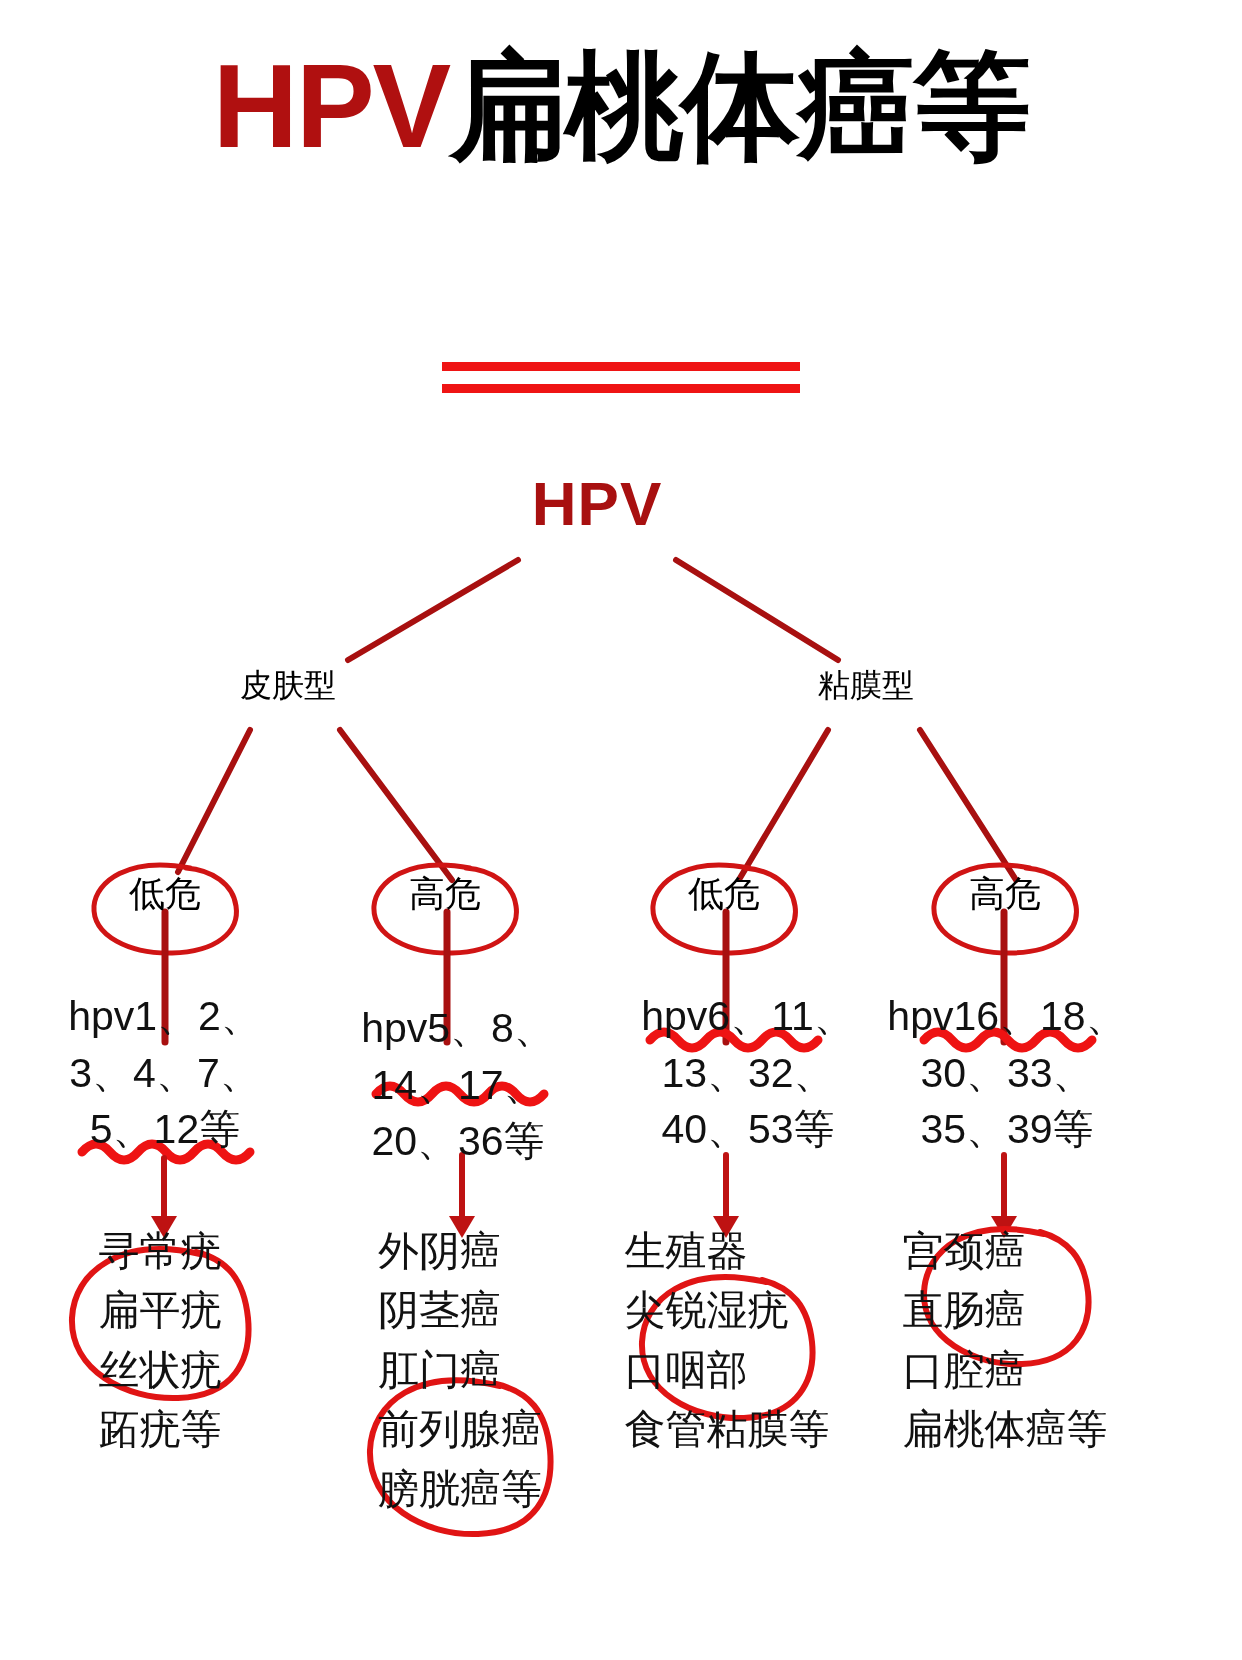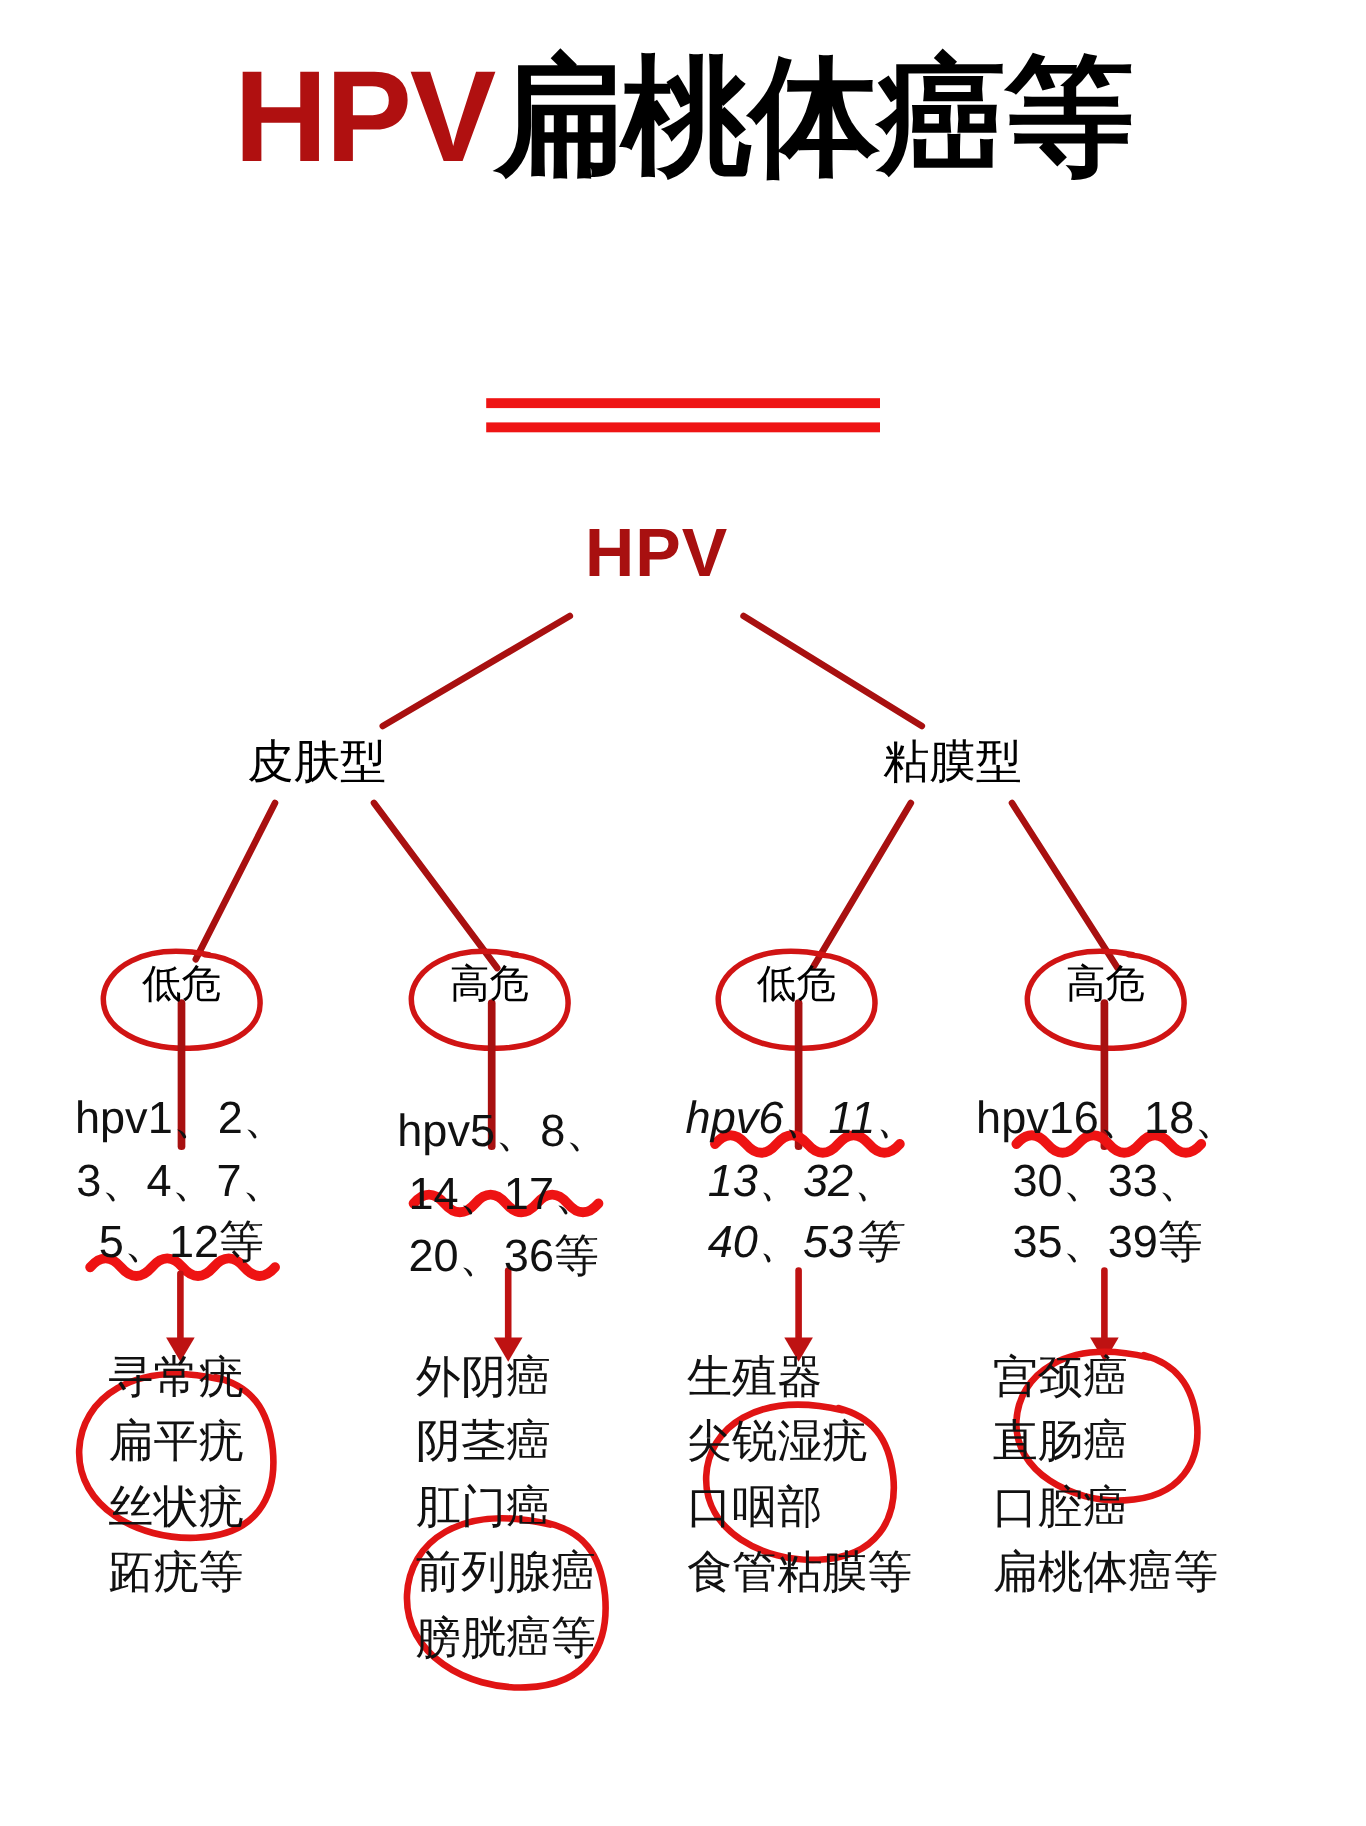--- a/index.html
+++ b/index.html
@@ -88,21 +88,21 @@
   #node-root {
     top: 468px;
     left: 597px;
     font-size: 62px;
     font-weight: bold;
     color: #A81010;
     letter-spacing: 1px;
   }
 
   .node-type {
-    font-size: 42px;
+    font-size: 32px;
     color: #000000;
     font-weight: normal;
   }
   #node-skin { top: 664px; left: 288px; }
   #node-mucosa { top: 664px; left: 866px; }
 
   .node-risk {
     font-size: 36px;
     color: #000000;
     width: 150px;
@@ -121,21 +121,21 @@
     text-align: center;
     font-size: 41px;
     line-height: 1.38;
     color: #111111;
     white-space: nowrap;
   }
   .types-line { position: relative; display: block; }
 
   #types-1 { top: 988px; left: 165px; }
   #types-2 { top: 988px; left: 458px; margin-top: 12px; }
-  #types-3 { top: 988px; left: 730px; font-style: italic; }
+  #types-3 { top: 988px; left: 748px; }
   #types-4 { top: 988px; left: 1007px; }
 
   
   .outcomes-block {
     position: absolute;
     transform: translateX(-50%);
     text-align: left;
     font-size: 41px;
     line-height: 1.45;
     color: #111111;

